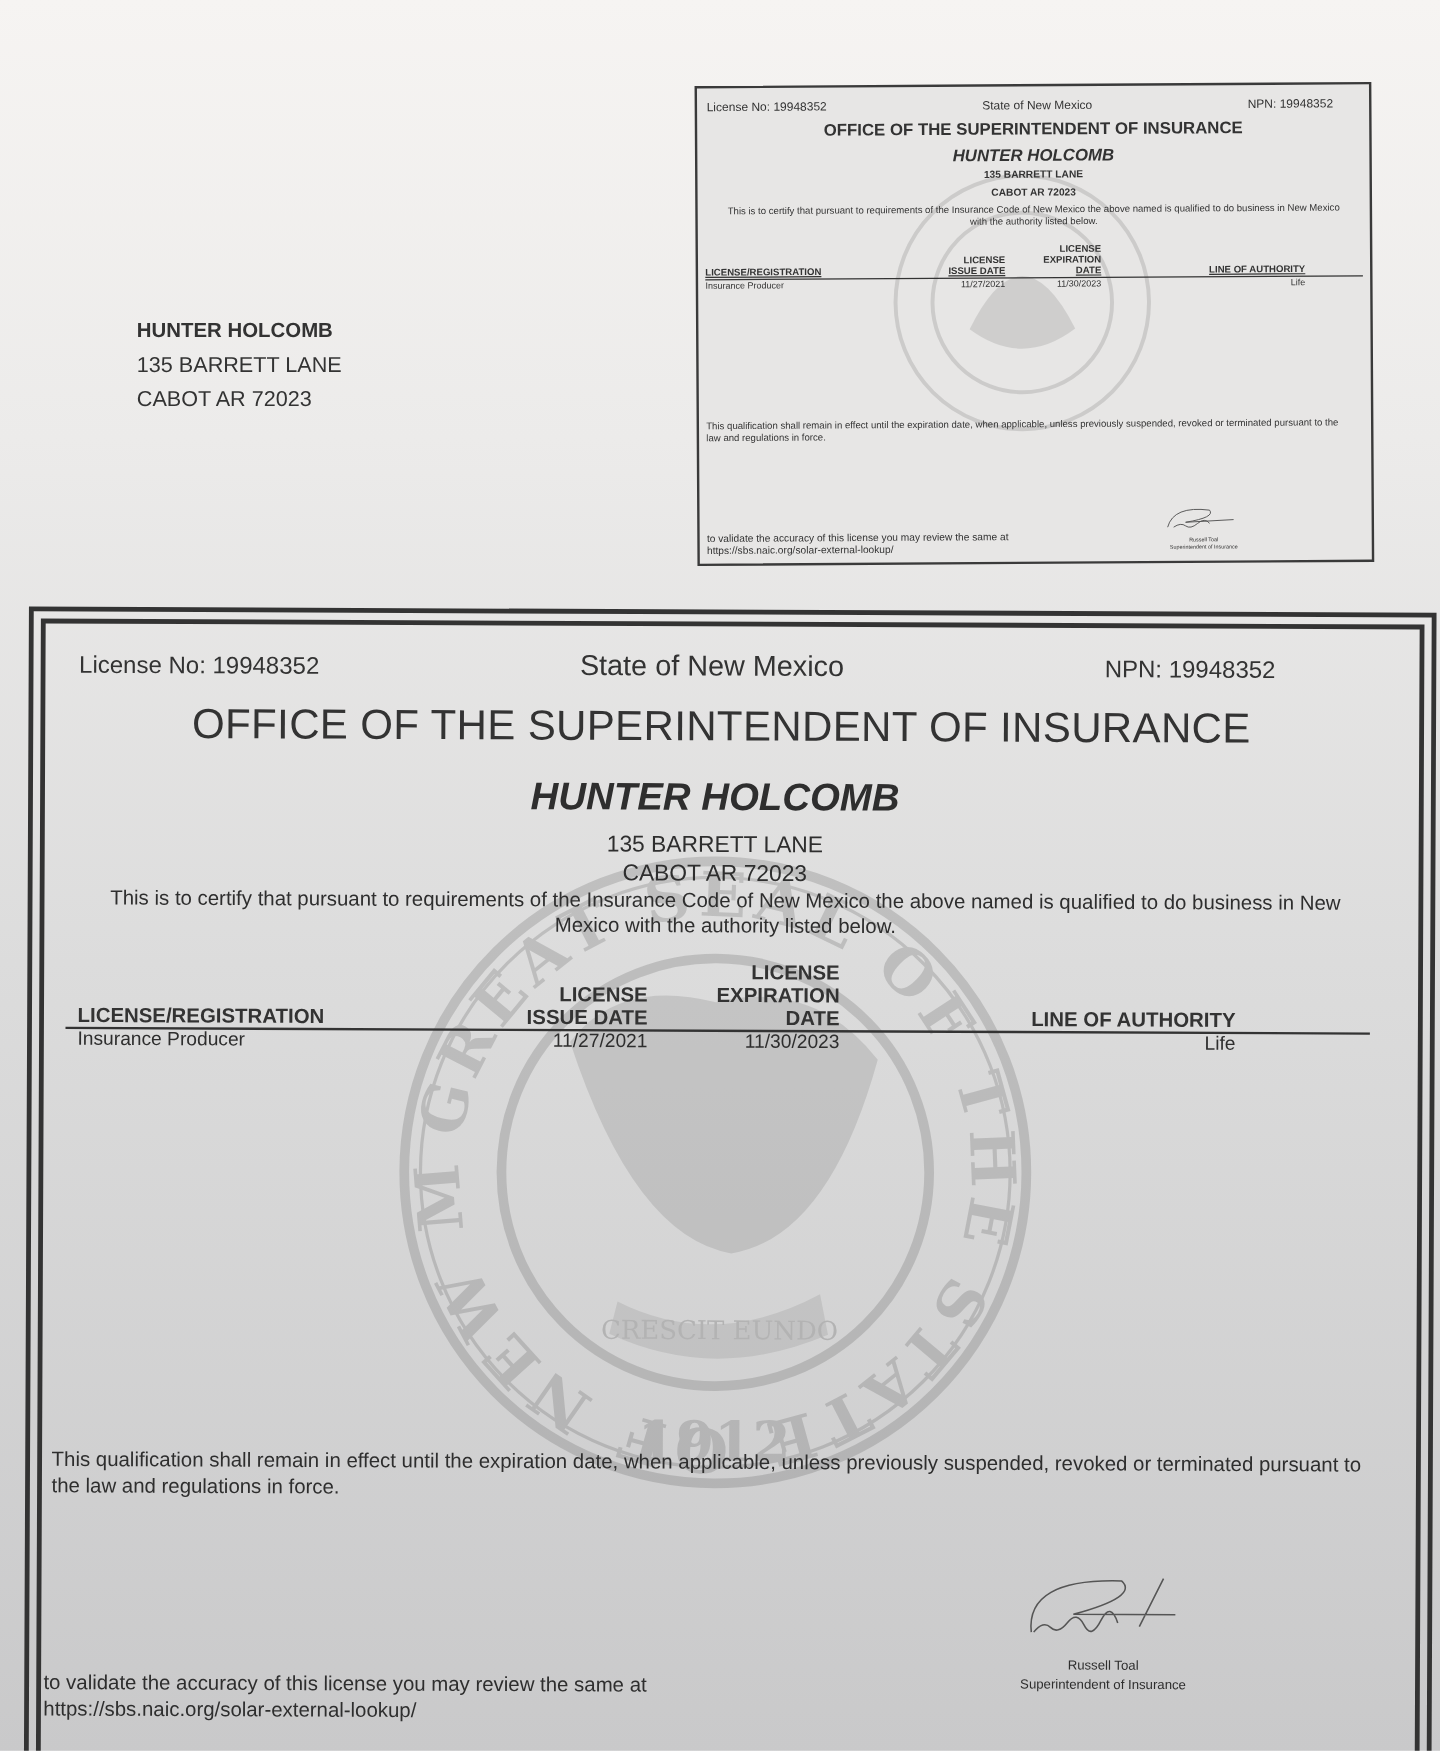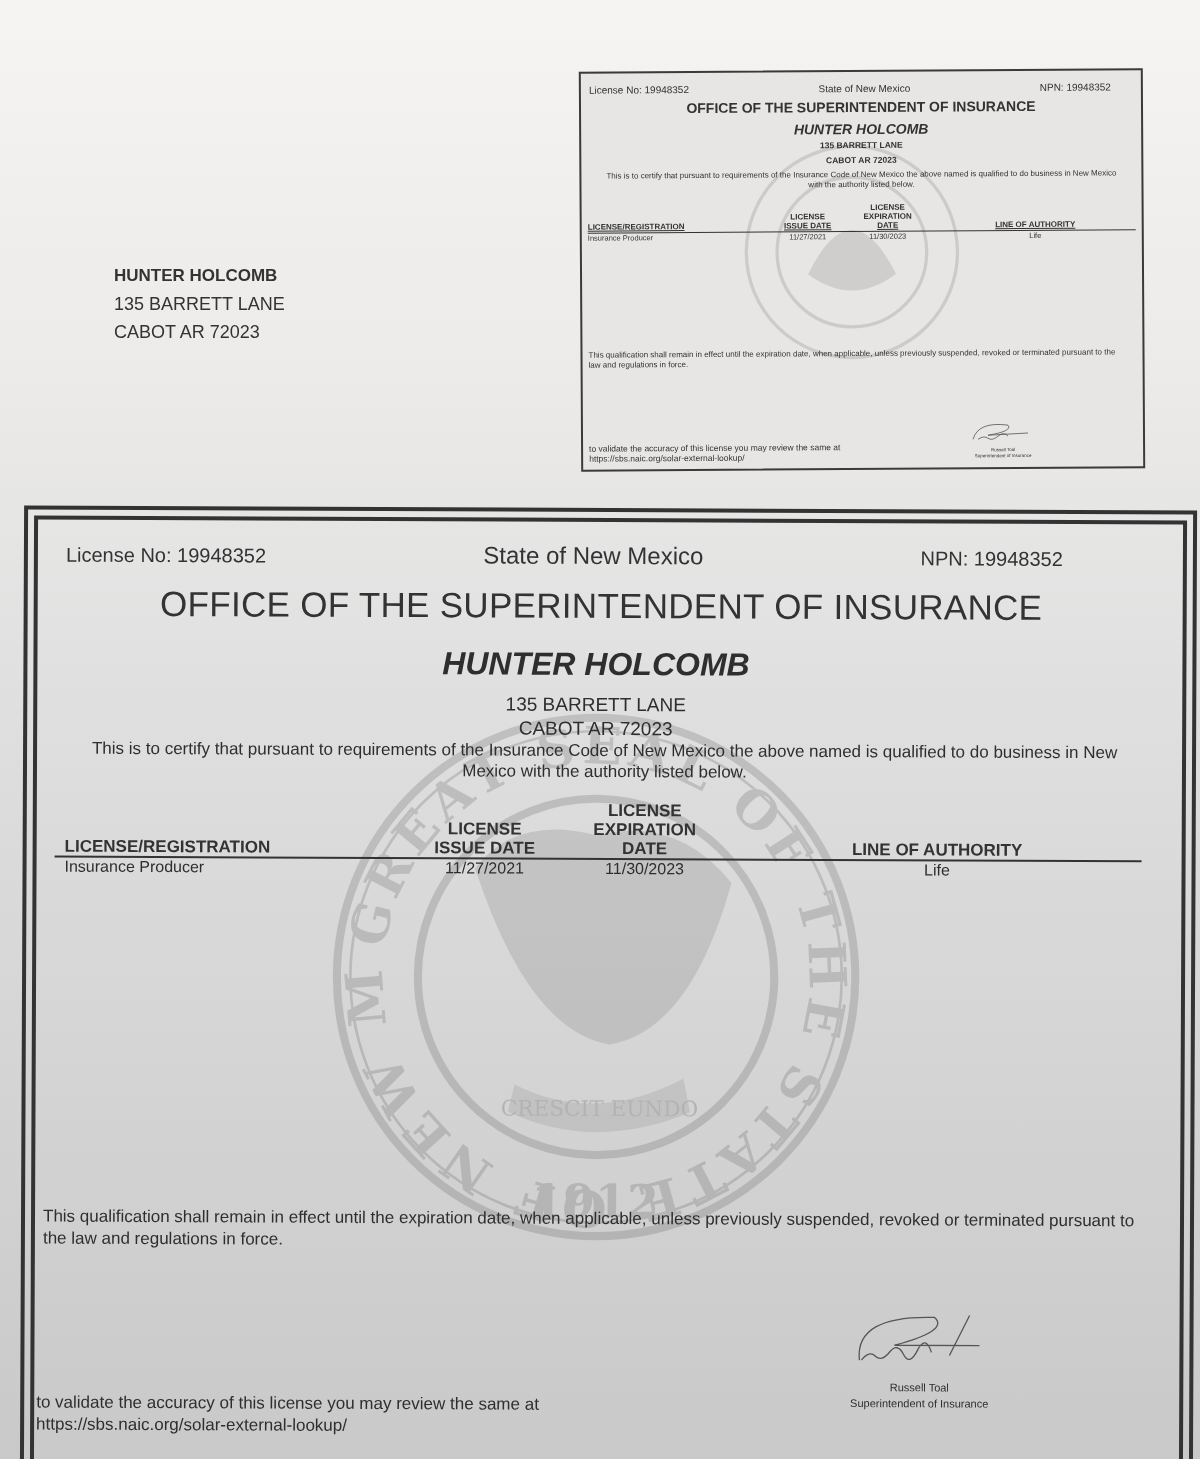--- a/index.html
+++ b/index.html
@@ -47,21 +47,21 @@
     .cert-large .addr1 { position: absolute; top: 172px; left: 0; right: 28px; text-align: center; font-size: 19px; }
     .cert-large .addr2 { position: absolute; top: 196px; left: 0; right: 28px; text-align: center; font-size: 19px; }
     .cert-large .certify { position: absolute; top: 218px; left: 30px; right: 40px; text-align: center; font-size: 17px; line-height: 21px; }
     .cert-large .tbl { position: absolute; top: 272px; left: 18px; right: 40px; }
     .cert-large .qual { position: absolute; top: 686px; left: 8px; right: 40px; font-size: 17px; line-height: 22px; }
     .cert-large .validate { position: absolute; top: 872px; left: 2px; font-size: 17px; line-height: 22px; }
     .cert-large .sig { position: absolute; top: 782px; left: 800px; width: 170px; text-align: center; font-size: 11px; line-height: 16px; }
     .cert-large .seal { position: absolute; left: 290px; top: 185px; width: 540px; height: 540px; opacity: 0.22; }
 
     .tbl-head { position: relative; height: 64px; border-bottom: 2px solid #333; font-weight: bold; color: #333; }
-    .tbl-head .col, .tbl-row .col { position: absolute; text-align: center; }
+    .tbl-head .col, .tbl-row .col { position: absolute; text-align: right; }
     .tbl-head .col { bottom: 0; line-height: 1.12; }
     .tbl-row { position: relative; height: 20px; }
     .cert-large .tbl-head { font-size: 17px; }
     .cert-large .tbl-row { font-size: 16px; }
     .cert-large .c1 { left: 10px; text-align: left !important; }
     .cert-large .c2 { left: 375px; width: 110px; }
     .cert-large .c3 { left: 535px; width: 110px; }
     .cert-large .c4 { left: 790px; width: 185px; }
     .cert-small .tbl-head { height: 32px; border-bottom: 1.5px solid #333; font-size: 8px; }
     .cert-small .tbl-row { font-size: 7.5px; height: 10px; }

